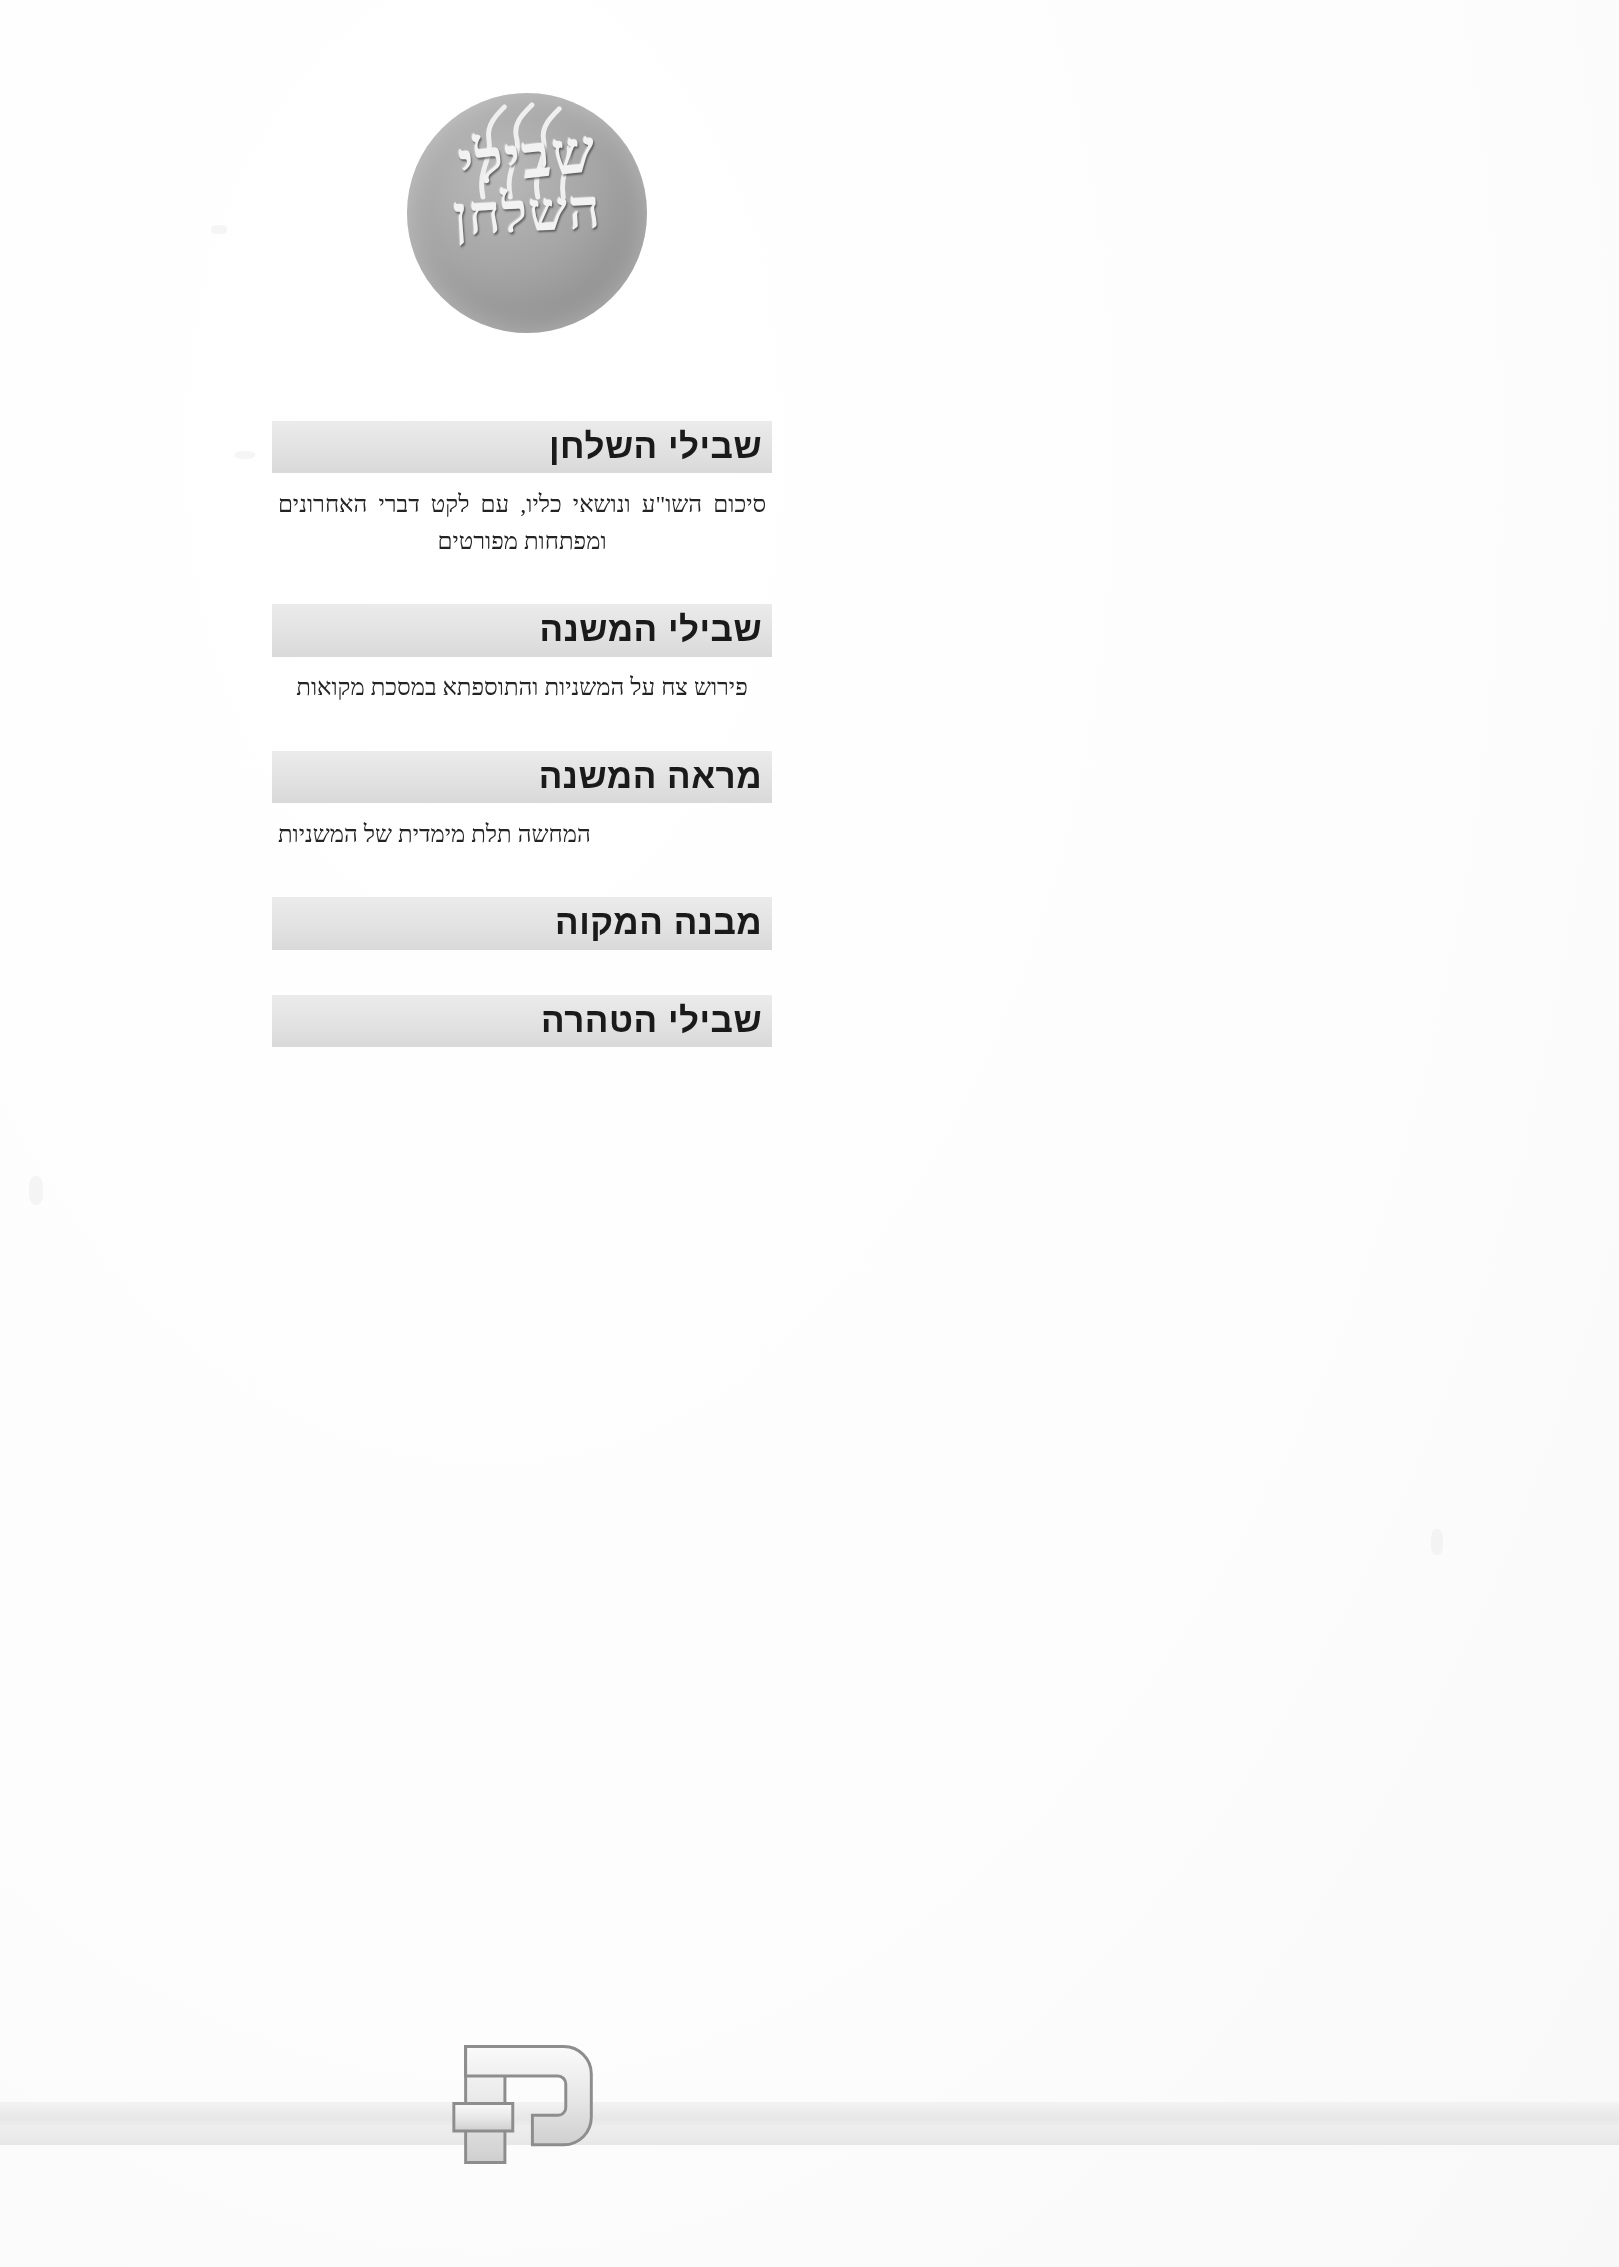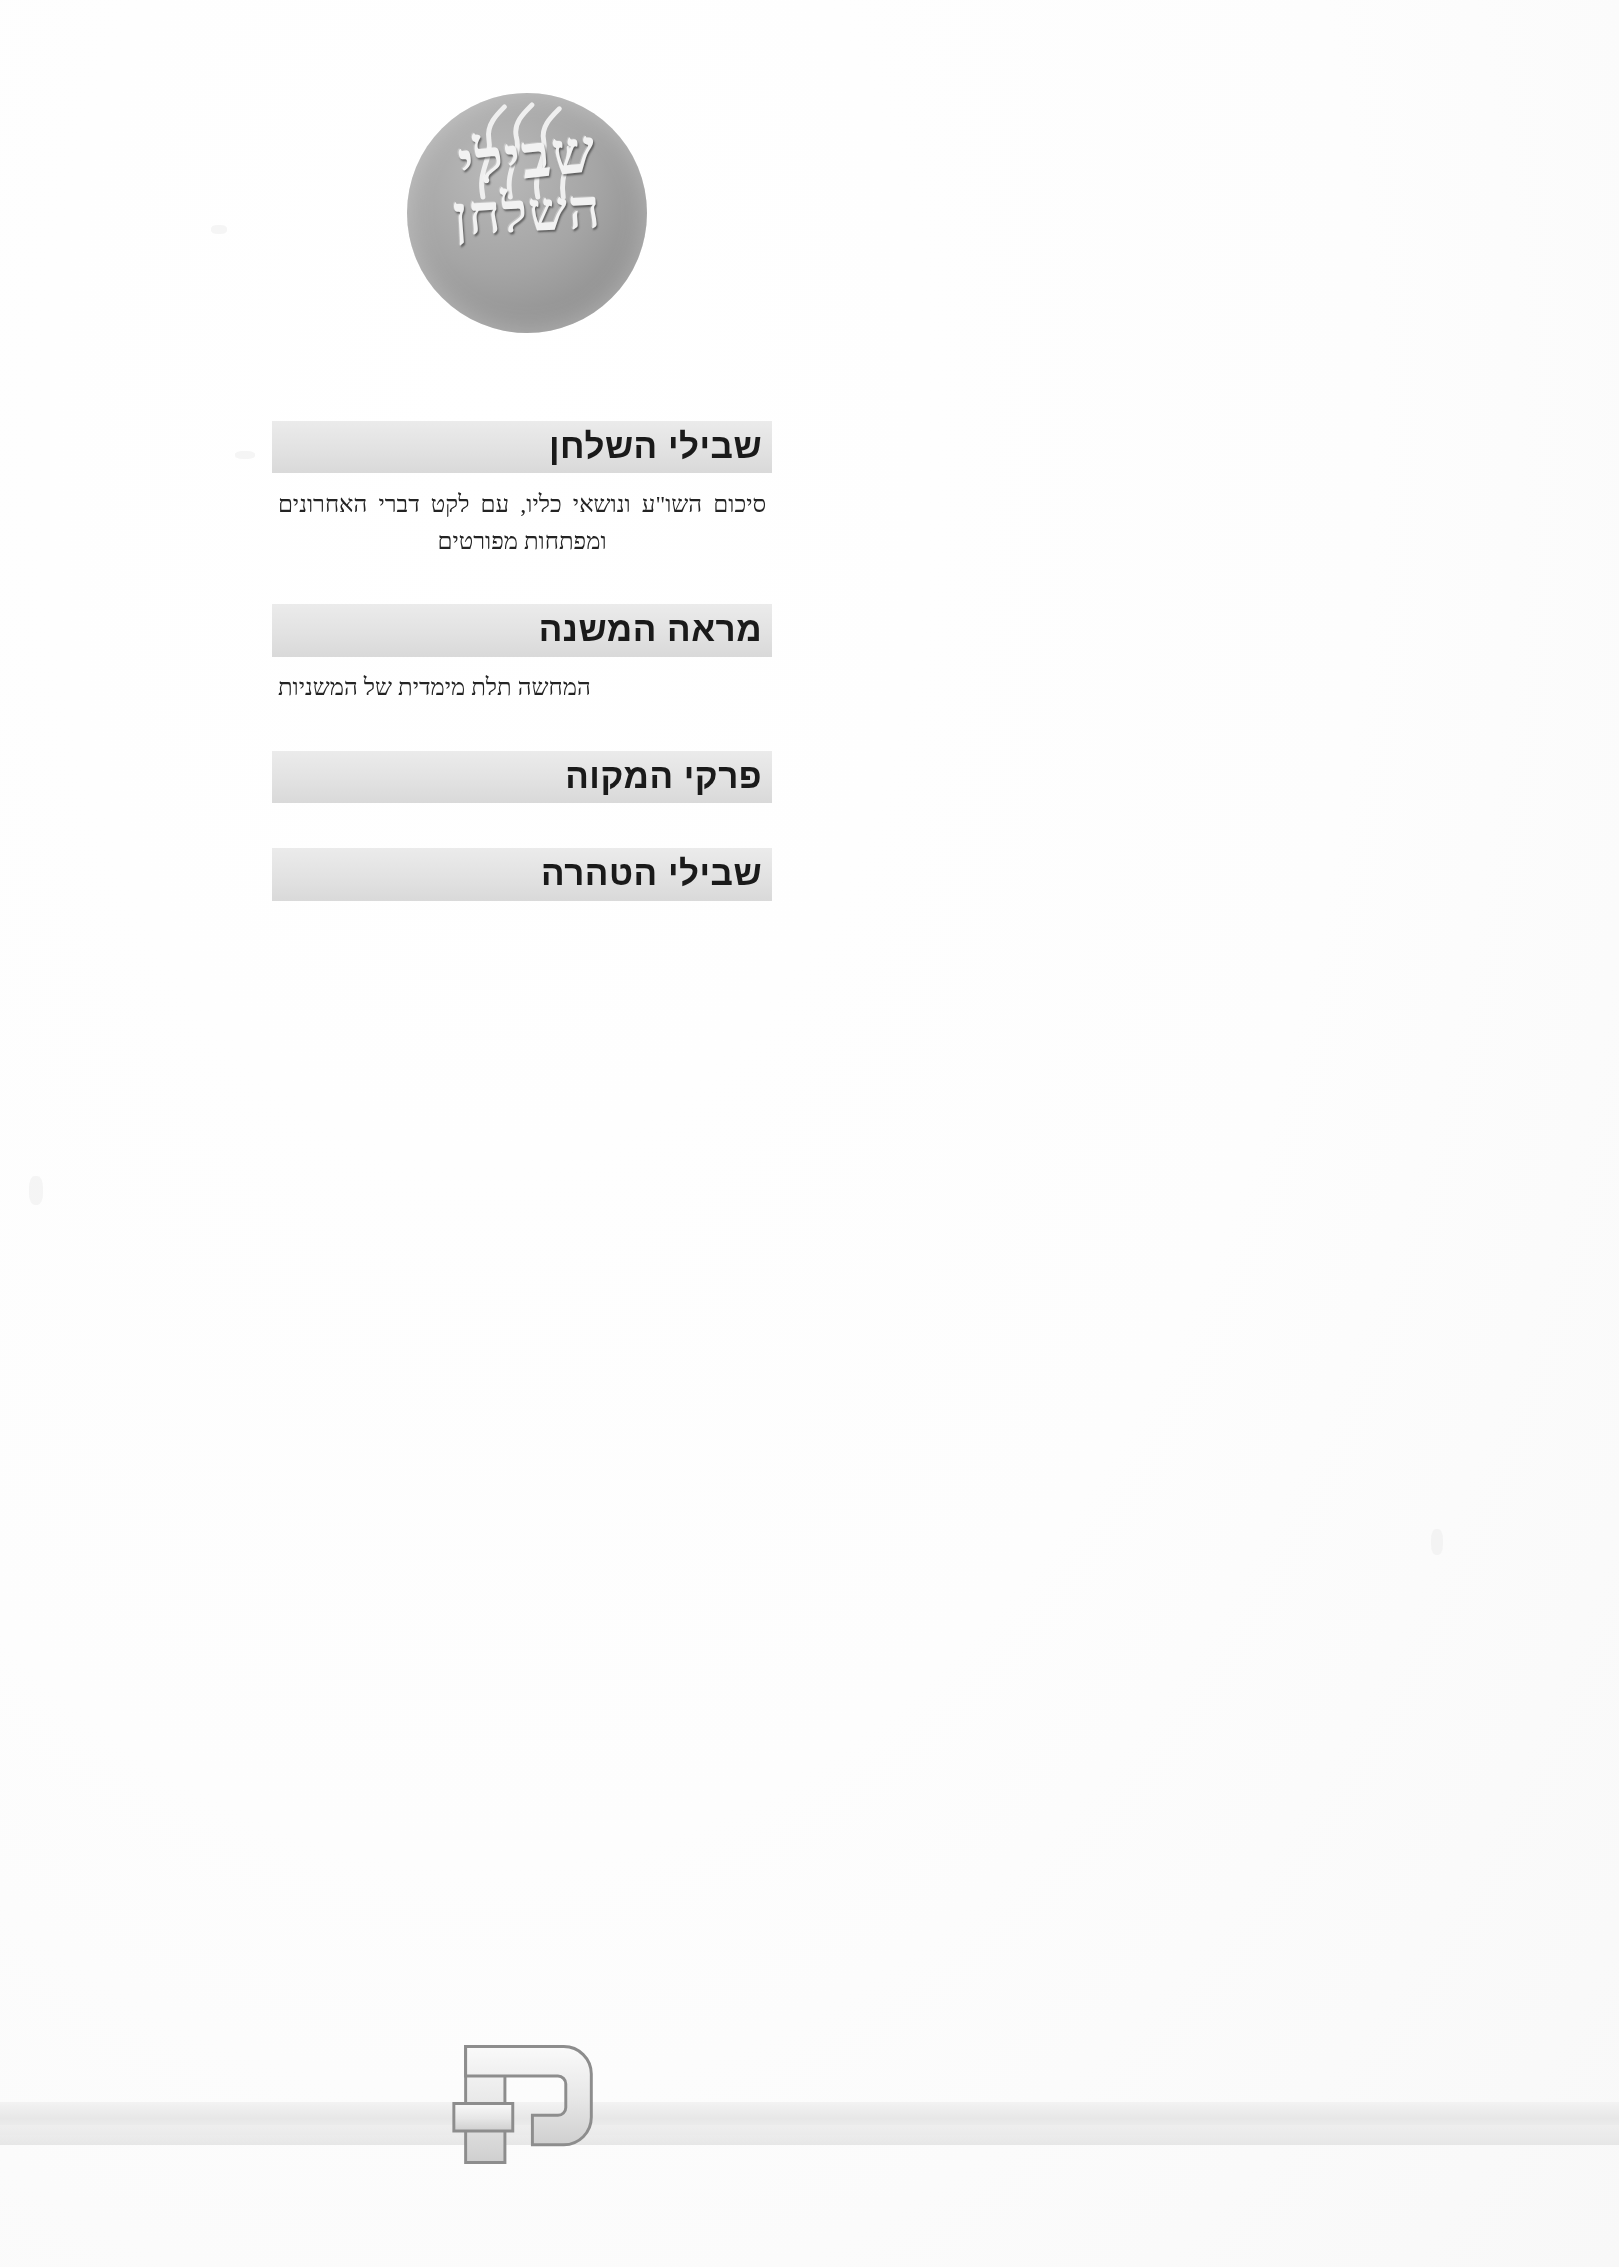--- a/index.html
+++ b/index.html
@@ -162,31 +162,37 @@
 
 <div class="toc">
 
   <div class="entry">
     <div class="entry-title-bar">
       <div class="entry-title">שבילי השלחן</div>
     </div>
     <div class="entry-desc justify">סיכום השו"ע ונושאי כליו, עם לקט דברי האחרונים ומפתחות מפורטים</div>
   </div>
 
+  <div class="entry">
+    <div class="entry-title-bar">
+      <div class="entry-title">שבילי המשנה</div>
+    </div>
+    <div class="entry-desc justify">פירוש צח על המשניות והתוספתא במסכת מקואות</div>
+  </div>
 
   <div class="entry">
     <div class="entry-title-bar">
       <div class="entry-title">מראה המשנה</div>
     </div>
     <div class="entry-desc">המחשה תלת מימדית של המשניות</div>
   </div>
 
   <div class="entry">
     <div class="entry-title-bar">
-      <div class="entry-title">פרקי המקוה</div>
+      <div class="entry-title">מבנה המקוה</div>
     </div>
   </div>
 
   <div class="entry">
     <div class="entry-title-bar">
       <div class="entry-title">שבילי הטהרה</div>
     </div>
   </div>
 
 </div>

